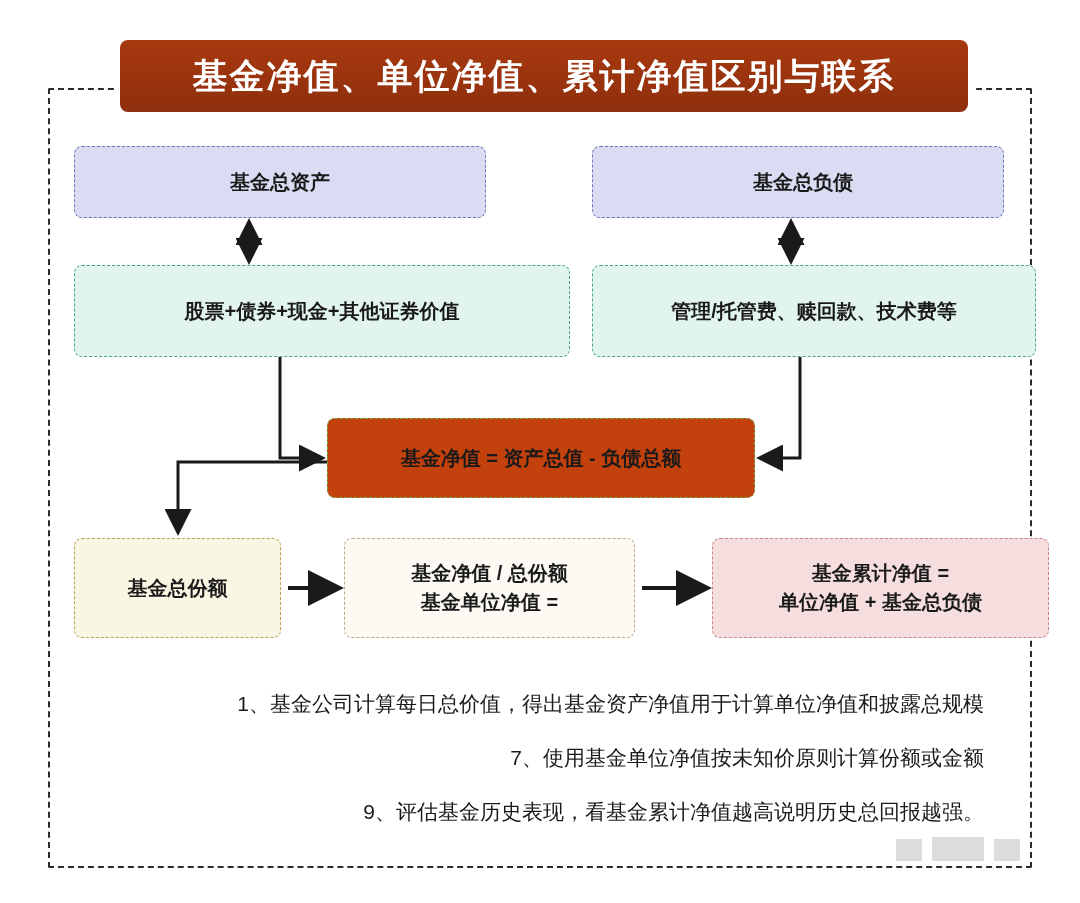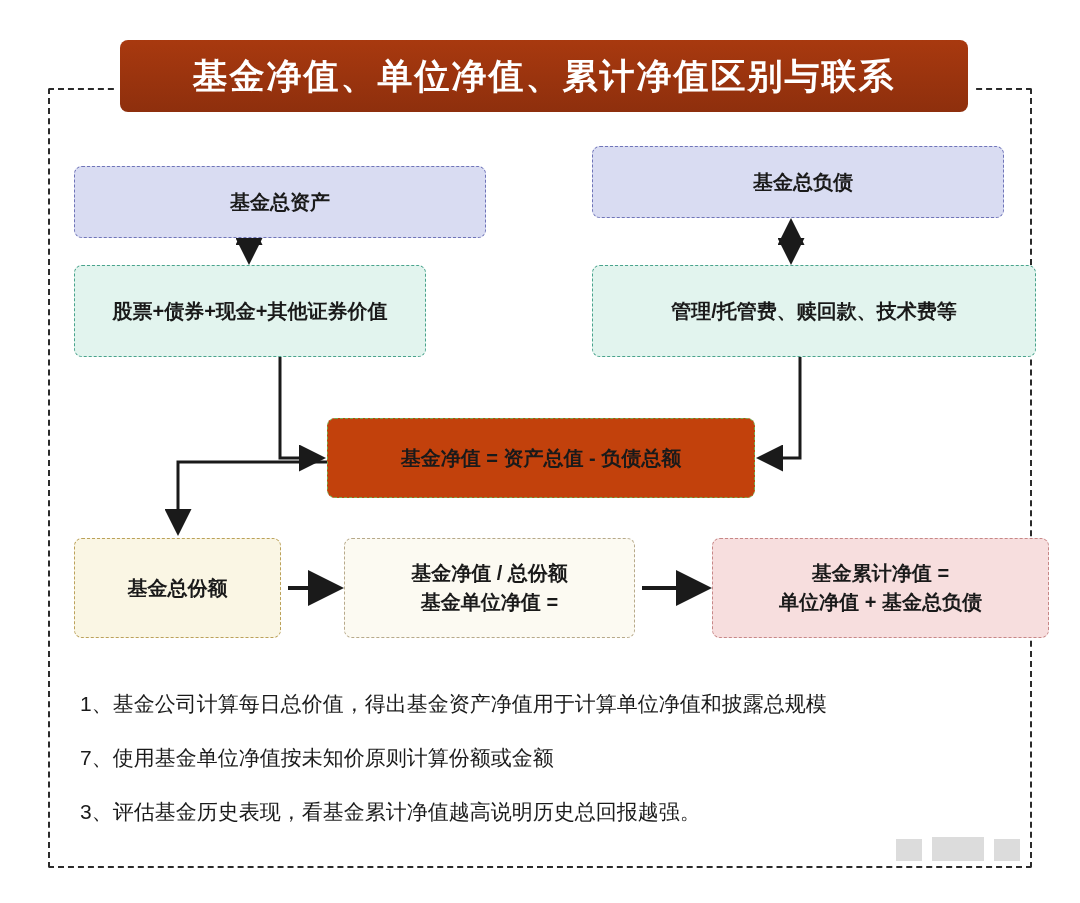--- a/index.html
+++ b/index.html
@@ -117,35 +117,36 @@
   }
 
   
   .node-pink {
     background: #f7dede;
     border: 1px dashed #c78787;
     font-size: 20px;
   }
 
   
-  #box-total-assets   { left: 74px;  top: 146px; width: 412px; height: 72px; margin-top: 20px; }
+  #box-total-assets   { left: 74px;  top: 146px; width: 412px; height: 72px; }
   #box-total-debt     { left: 592px; top: 146px; width: 412px; height: 72px; padding-left: 20px; }
-  #box-assets-detail  { left: 74px;  top: 265px; width: 352px; height: 92px; }
+  #box-assets-detail  { left: 74px;  top: 265px; width: 496px; height: 92px; }
   #box-debt-detail    { left: 592px; top: 265px; width: 444px; height: 92px; }
   #box-nav-formula    { left: 327px; top: 418px; width: 428px; height: 80px; }
   #box-total-shares   { left: 74px;  top: 538px; width: 207px; height: 100px; text-align: center; }
   #box-unit-nav       { left: 344px; top: 538px; width: 291px; height: 100px; }
   #box-cumulative-nav { left: 712px; top: 538px; width: 337px; height: 100px; justify-content: center; }
 
   
   .notes {
     position: absolute;
-    left: 80px;
+    left: 64px;
     top: 690px;
     width: 920px;
+    text-align: right;
   }
   .note-line {
     font-size: 21px;
     color: #1a1a1a;
     margin-bottom: 26px;
     white-space: nowrap;
     font-family: "Liberation Sans", sans-serif;
   }
 
   
@@ -241,21 +242,21 @@
   <div class="node node-pink" id="box-cumulative-nav">
     <div>
       <div>基金累计净值 =</div>
       <div>单位净值 + 基金总负债</div>
     </div>
   </div>
 
   <div class="notes">
     <div class="note-line">1、基金公司计算每日总价值，得出基金资产净值用于计算单位净值和披露总规模</div>
     <div class="note-line">7、使用基金单位净值按未知价原则计算份额或金额</div>
-    <div class="note-line">3、评估基金历史表现，看基金累计净值越高说明历史总回报越强。</div>
+    <div class="note-line">9、评估基金历史表现，看基金累计净值越高说明历史总回报越强。</div>
   </div>
 
   <div class="watermark">
     <div class="wm-block wm-1"></div>
     <div class="wm-block wm-2"></div>
     <div class="wm-block wm-3"></div>
   </div>
 
 </div>
 

